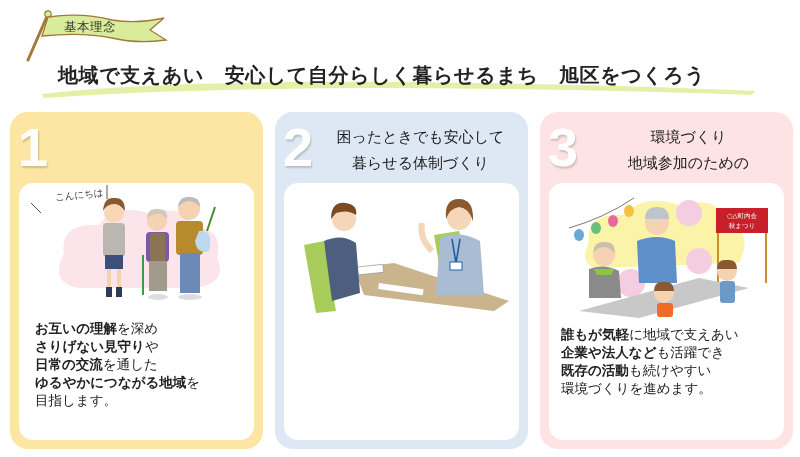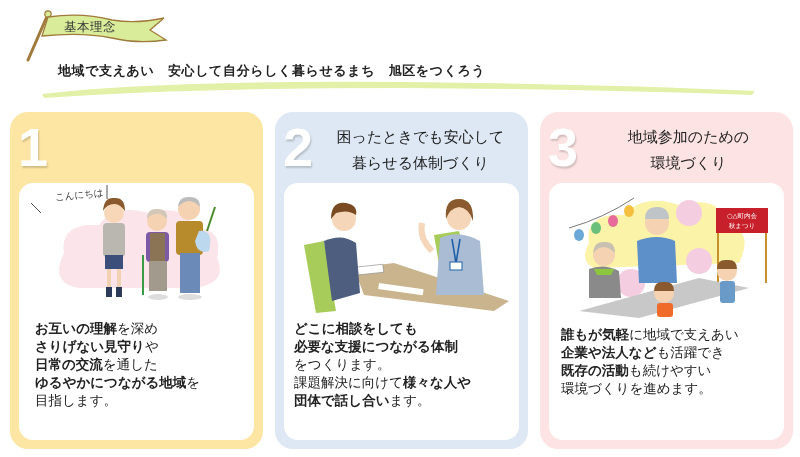--- a/index.html
+++ b/index.html
@@ -4,21 +4,21 @@
 <style>
   * { box-sizing: border-box; margin: 0; padding: 0; }
   html, body { width: 800px; height: 457px; background: #ffffff; overflow: hidden; }
   body { position: relative; font-family: "DejaVu Sans", "Liberation Sans", sans-serif; color: #222; }
 
   .flag { position: absolute; left: 22px; top: 10px; width: 150px; height: 52px; }
   .flag-label { position: absolute; left: 64px; top: 19px; font-size: 12.5px; color: #333; letter-spacing: 0.5px; }
 
   .headline-wrap { position: absolute; left: 40px; top: 58px; width: 720px; height: 40px; }
   .headline-stroke { position: absolute; left: 0; top: 0; width: 720px; height: 40px; }
-  .headline { position: absolute; left: 18px; top: 4px; font-size: 13px; font-weight: bold; color: #222; white-space: pre; letter-spacing: 0.6px; }
+  .headline { position: absolute; left: 18px; top: 4px; font-size: 20px; font-weight: bold; color: #222; white-space: pre; letter-spacing: 0.6px; }
 
   .card { position: absolute; top: 112px; width: 253px; height: 337px; border-radius: 18px; }
   .card-1 { left: 10px; }
   .card-2 { left: 275px; }
   .card-3 { left: 540px; }
 
   .card-num { position: absolute; left: 8px; top: 8px; font-size: 54px; font-weight: bold; color: #ffffff; line-height: 1;
               text-shadow: 1px 2px 2px rgba(0,0,0,0.18); font-family: "Liberation Sans", sans-serif; }
   .card-title { position: absolute; left: 44px; right: 6px; top: 12px; font-size: 15px; line-height: 26px; text-align: center; color: #222; }
   .card-3 .card-title { left: 50px; }
@@ -121,35 +121,28 @@
       <path d="M162 36 Q160 16 175 16 Q190 16 189 38 Q185 25 175 24 Q166 25 162 36Z" fill="#8a5a2e"></path>
       <path d="M156 55 Q175 46 196 58 L200 112 L152 112 Z" fill="#a9bcd3"></path>
       <path d="M168 56 L172 80 L176 56" stroke="#1f5fa8" stroke-width="1.6" fill="none"></path>
       <rect x="166" y="79" width="12" height="8" fill="#fff" stroke="#1f5fa8" stroke-width="1"></rect>
       <path d="M148 68 Q135 55 138 40" stroke="#f6d6b8" stroke-width="6" fill="none"></path>
 
       <circle cx="60" cy="36" r="12" fill="#f6d6b8"></circle>
       <path d="M47 36 Q47 18 62 20 Q74 22 72 32 Q64 26 52 30 Z" fill="#7a4a22"></path>
       <path d="M40 58 Q58 50 72 60 L76 110 L48 118 Z" fill="#4e5e7e"></path>
     </svg>
-    <div class="card-body">
-      <span class="line"><span class="b">どこに相談をしても</span></span>
-      <span class="line"><span class="b">必要な支援につながる体制</span></span>
-      <span class="line"><span>をつくります。</span></span>
-      <span class="line"><span>課題解決に向けて</span><span class="b">様々な人や</span></span>
-      <span class="line"><span class="b">団体で話し合い</span><span>ます。</span></span>
-    </div>
   </div>
 </div>
 
 <div class="card card-3" style="background:#fde3e3;">
   <div class="card-num">3</div>
   <div class="card-title">
+    <div>環境づくり</div>
     <div>地域参加のための</div>
-    <div>環境づくり</div>
   </div>
   <div class="card-inner">
     <svg class="illus" viewBox="0 0 235 135">
 
       <path d="M40 60 Q35 30 75 32 Q95 10 130 22 Q170 12 180 40 Q205 50 190 80 L45 85 Q30 78 40 60 Z" fill="#fbf3a8"></path>
 
       <path d="M20 45 Q55 35 85 15" stroke="#555" stroke-width="0.8" fill="none"></path>
       <ellipse cx="30" cy="52" rx="5" ry="6" fill="#6aa8d8"></ellipse>
       <ellipse cx="47" cy="45" rx="5" ry="6" fill="#6ac07a"></ellipse>
       <ellipse cx="64" cy="38" rx="5" ry="6" fill="#e86a9a"></ellipse>

